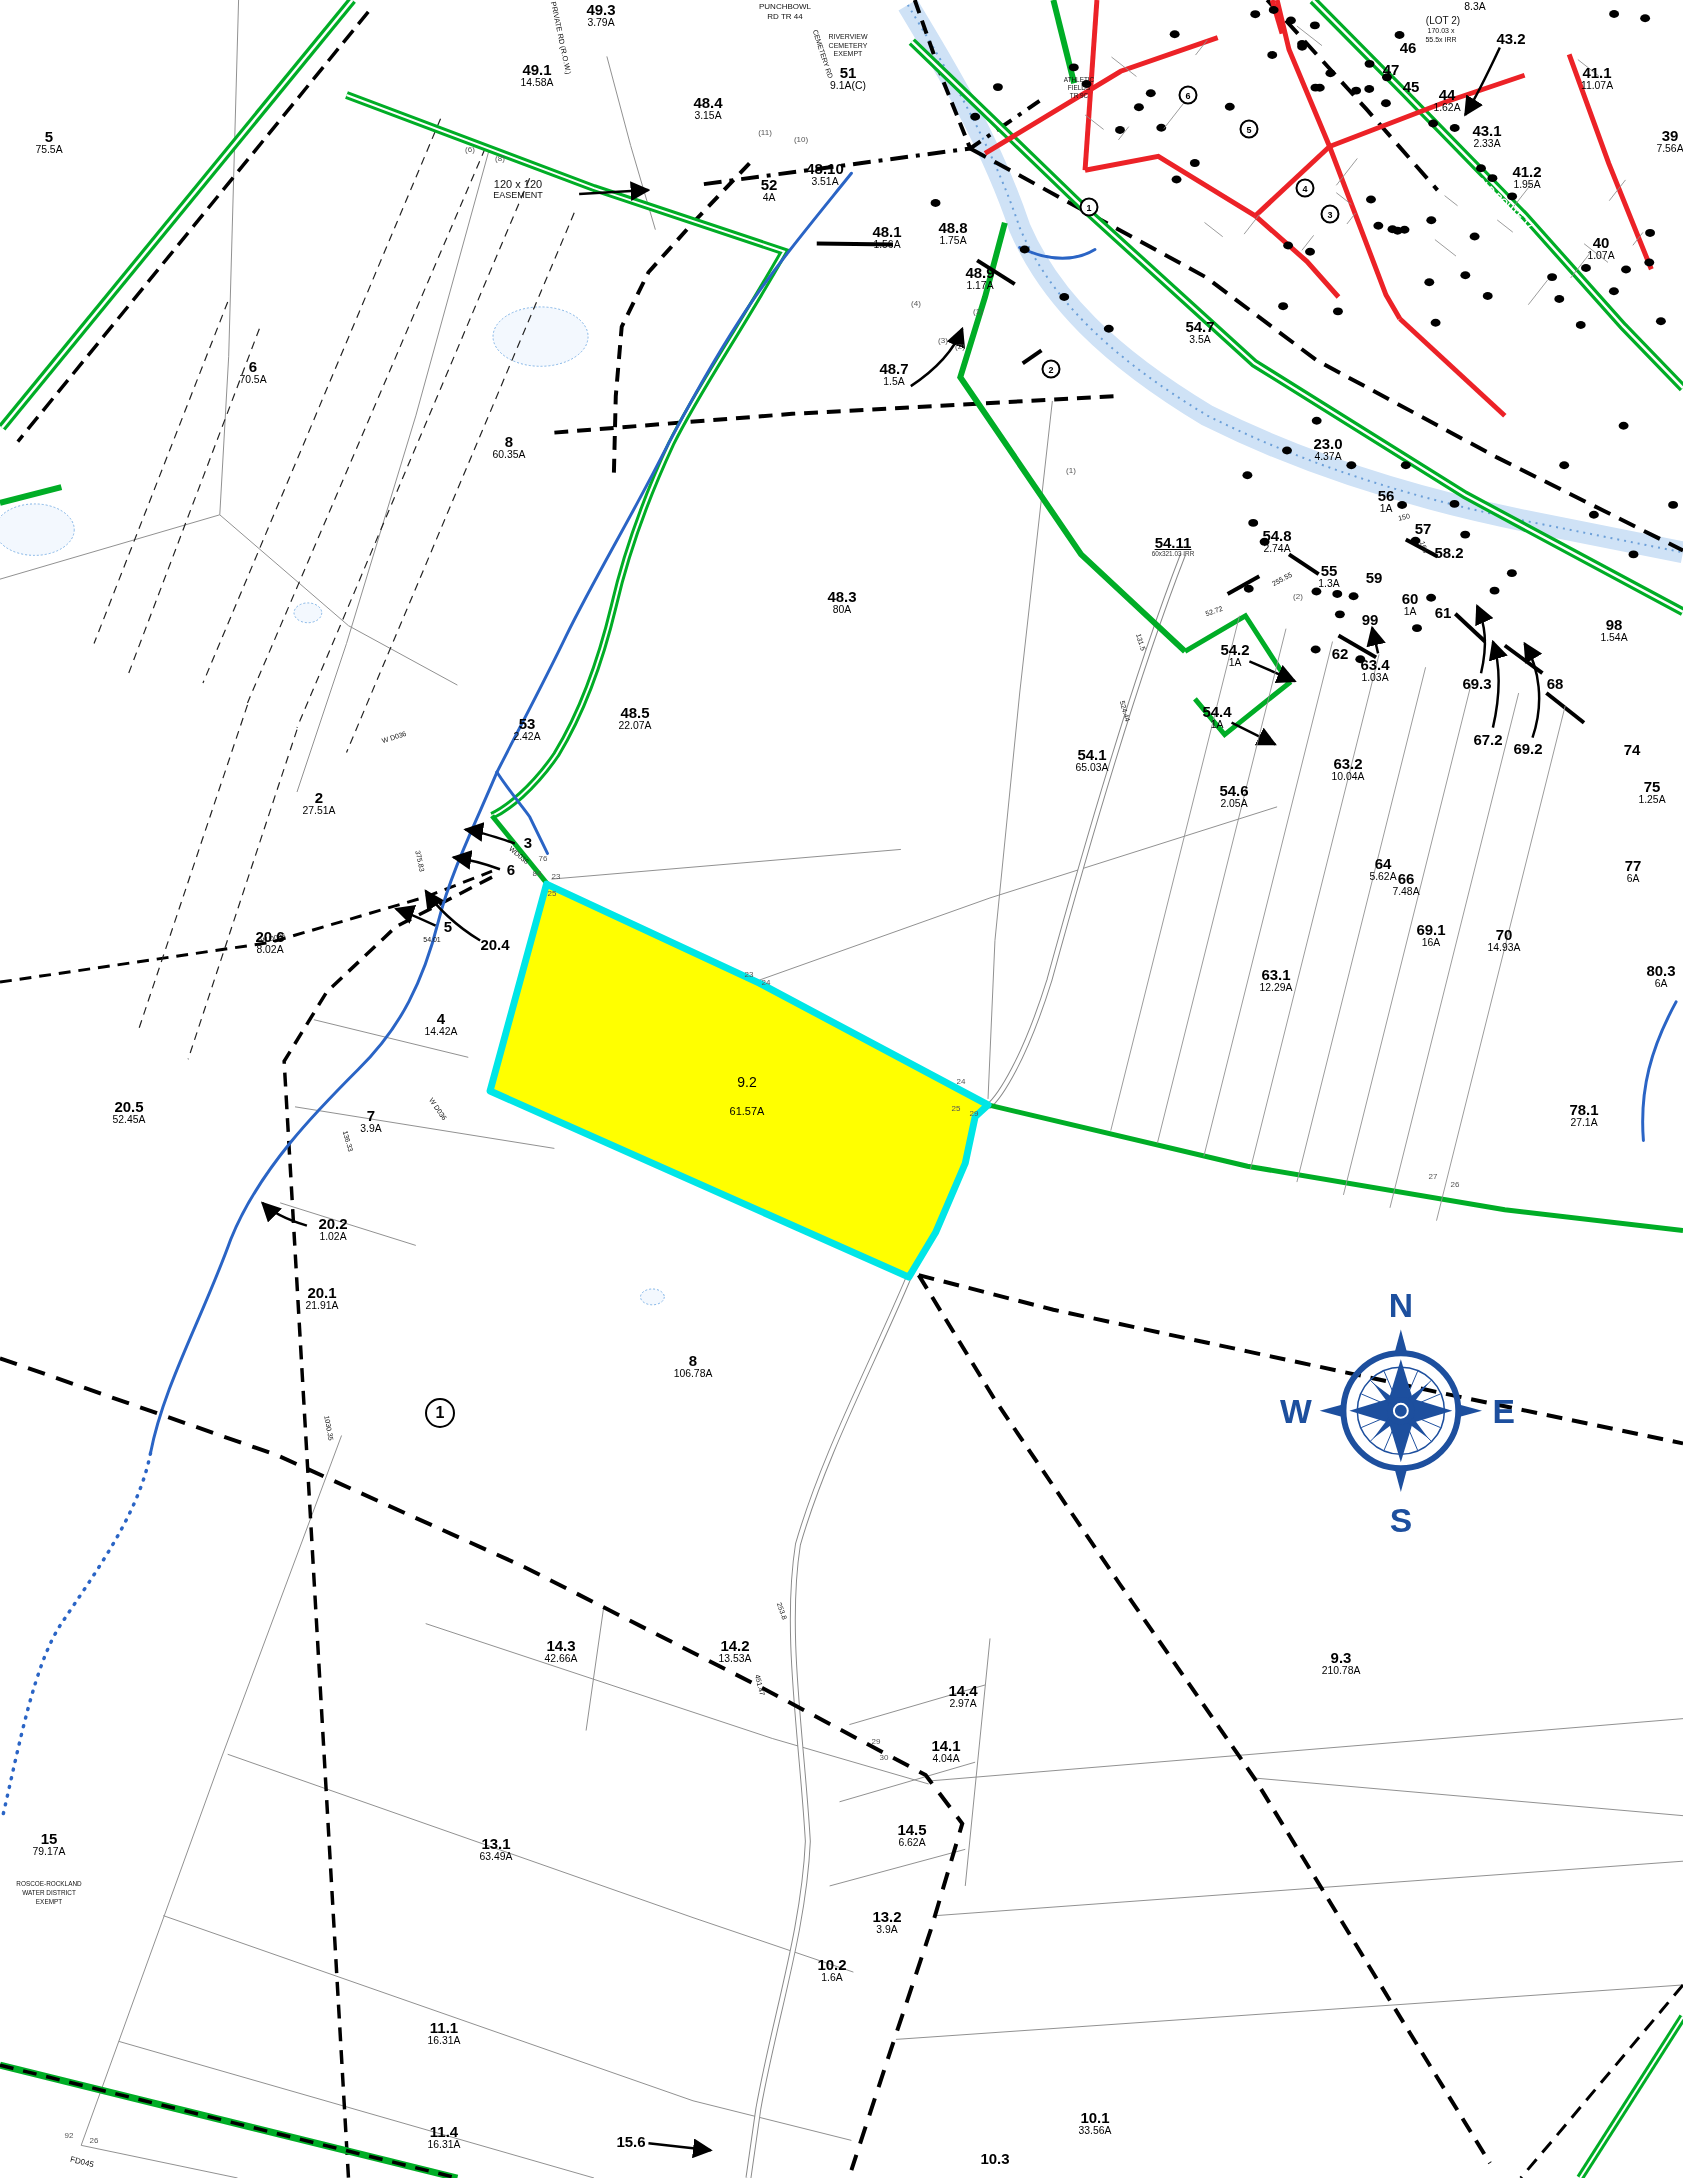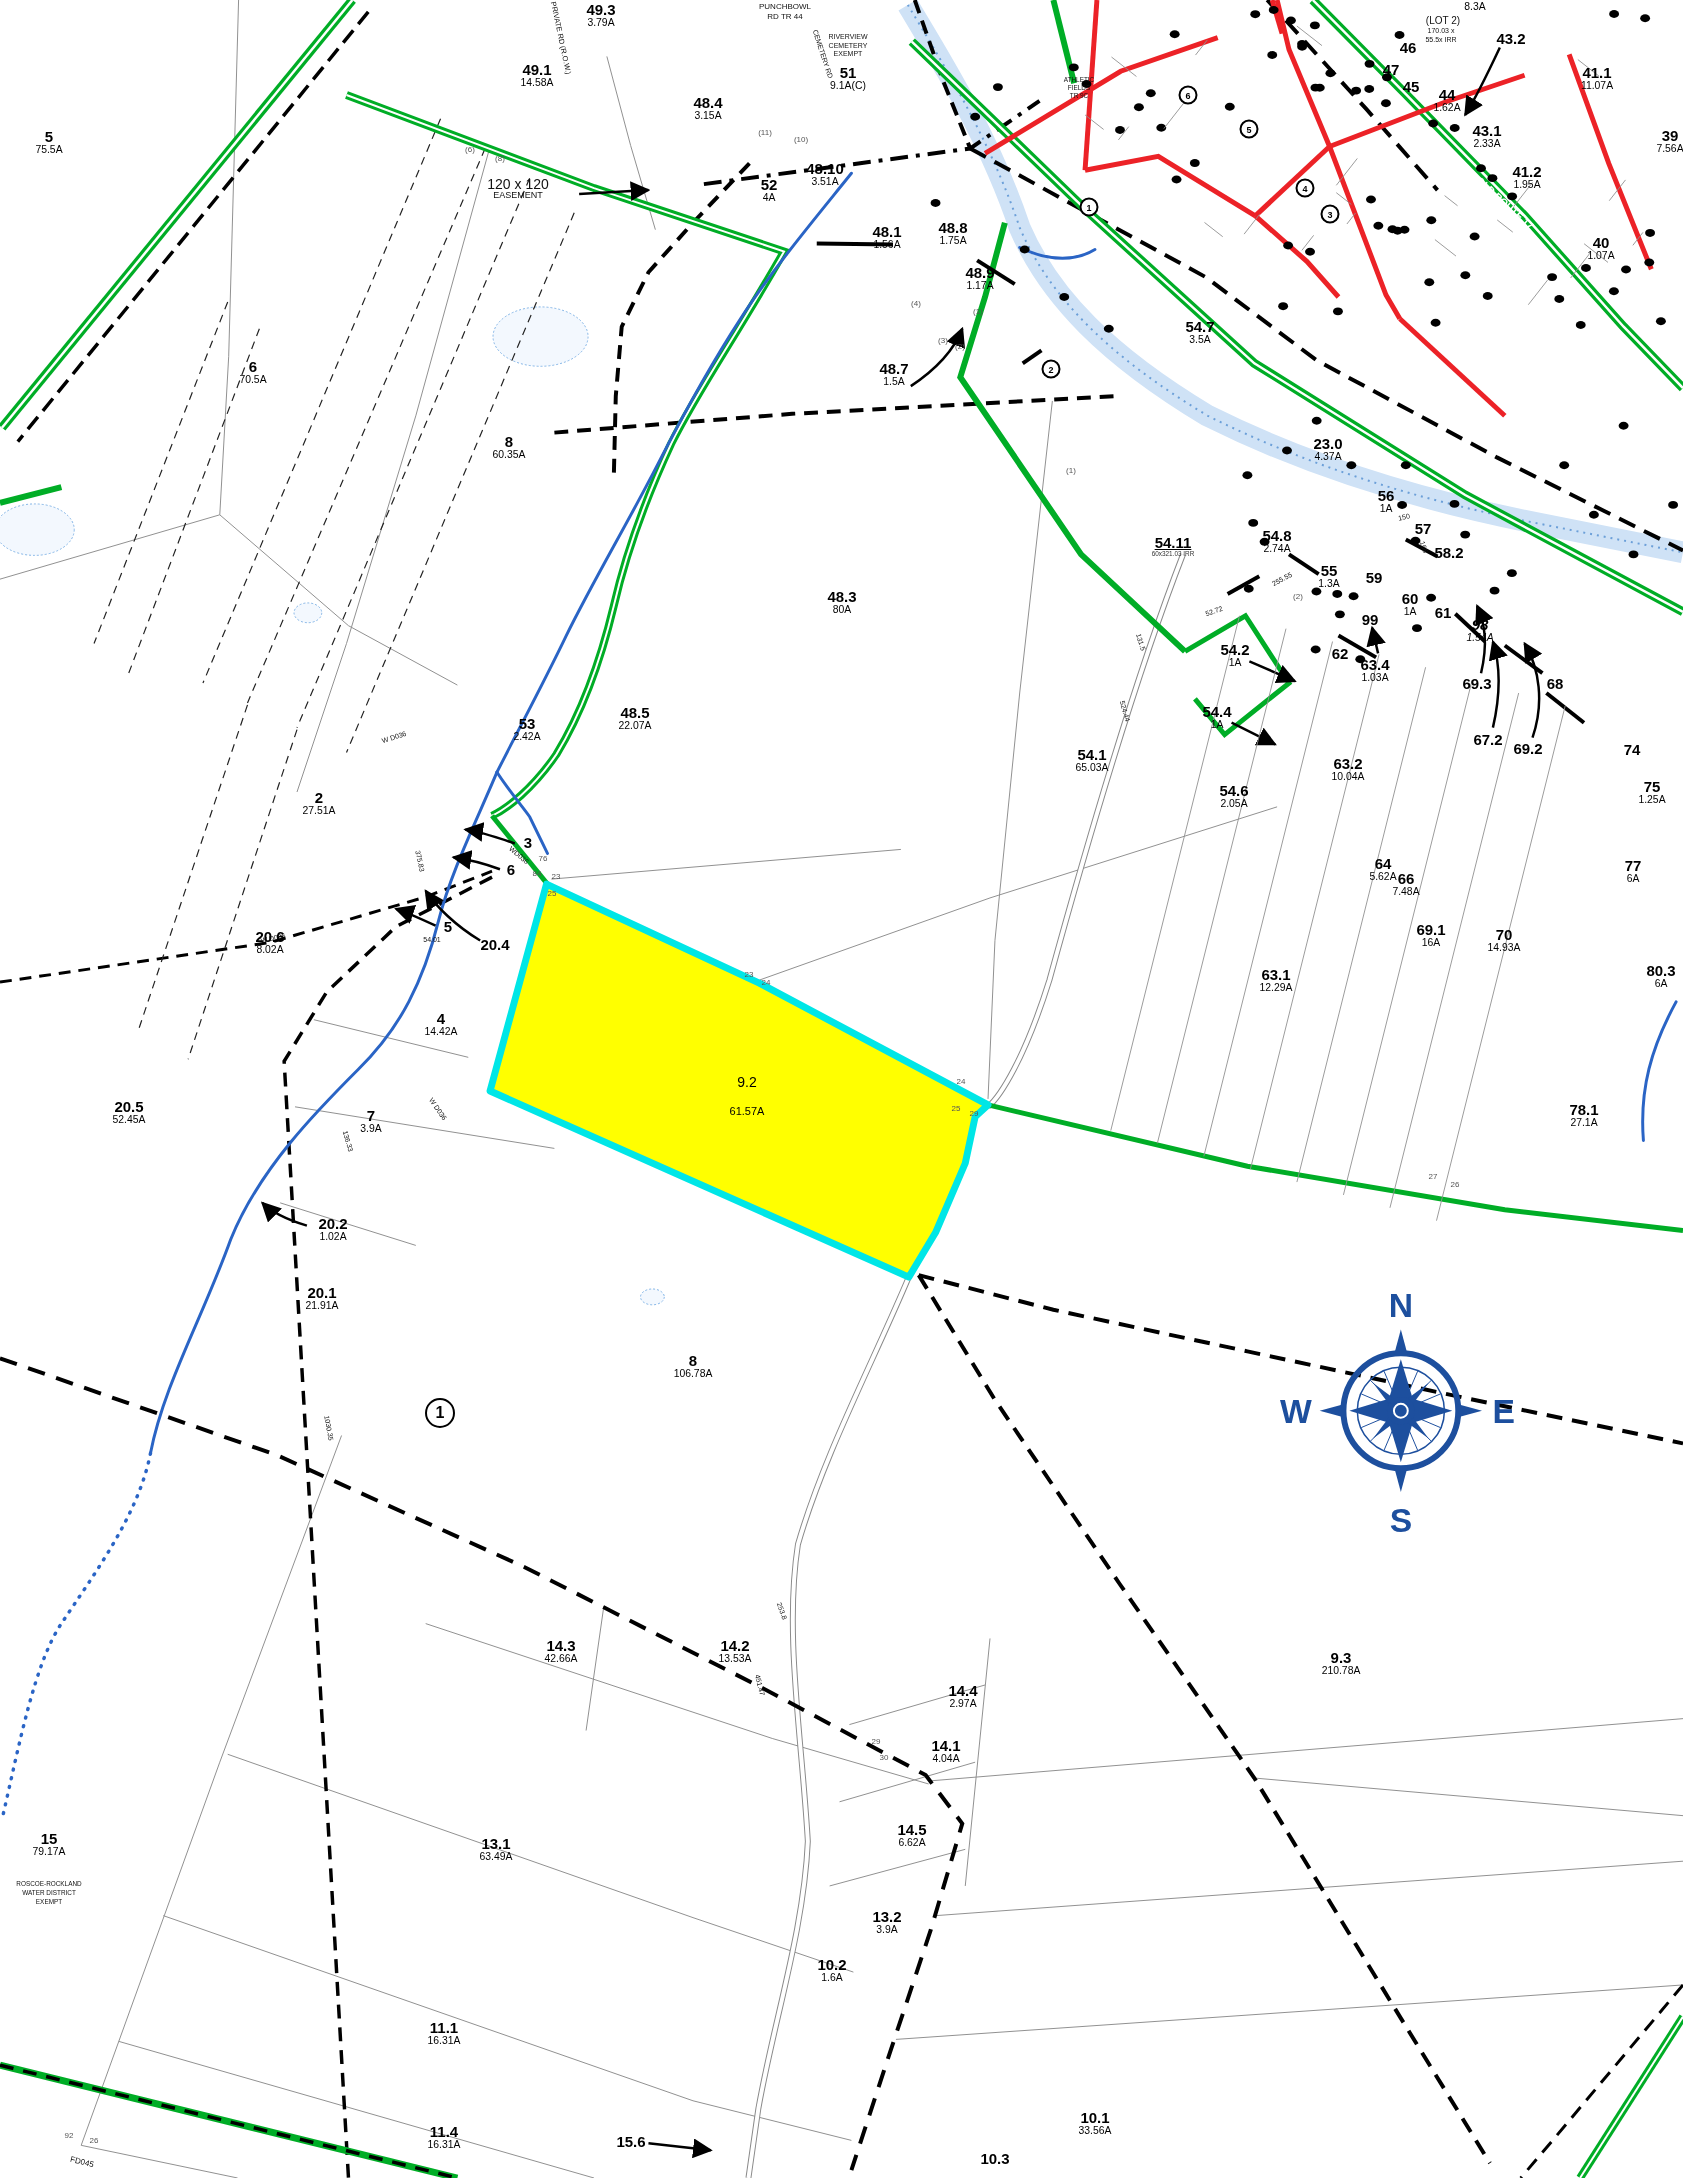--- a/index.html
+++ b/index.html
@@ -408,21 +408,21 @@
         <span class="num ul">54.11</span>
         <span class="sub">60x321.03 IRR</span>
       </div>
       <div class="parcel" style="left: 1329px; top: 563px;"><span class="num">55</span><span class="dot"></span><span class="ac">1.3A</span></div>
       <div class="parcel" style="left: 1374px; top: 570px;"><span class="num">59</span><span class="dot"></span></div>
       <div class="parcel" style="left: 1362px; top: 612px; margin-left: 8px;">
         <span class="num">99</span>
       </div>
       <div class="parcel" style="left: 1410px; top: 591px;"><span class="num">60</span><span class="dot"></span><span class="ac">1A</span></div>
       <div class="parcel" style="left: 1443px; top: 605px;"><span class="num">61</span><span class="dot"></span></div>
-      <div class="parcel" style="left: 1480px; top: 617px; font-style: italic;"><span class="num">98</span><span class="dot"></span><span class="ac">1.54A</span></div>
+      <div class="parcel" style="left: 1614px; top: 617px;"><span class="num">98</span><span class="dot"></span><span class="ac">1.54A</span></div>
       <div class="parcel" style="left: 1340px; top: 646px;"><span class="num">62</span><span class="dot"></span></div>
       <div class="parcel" style="left: 1375px; top: 657px;">
         <span class="num">63.4</span>
         <span class="ac">1.03A</span>
       </div>
       <div class="parcel" style="left: 1235px; top: 642px;">
         <span class="num">54.2</span>
         <span class="ac">1A</span>
       </div>
       <div class="parcel" style="left: 1217px; top: 704px;">
@@ -480,21 +480,21 @@
       <div class="parcel" style="left: 1601px; top: 235px;"><span class="num">40</span><span class="dot"></span><span class="ac">1.07A</span></div>
       <div class="parcel" style="left: 1391px; top: 62px;">
         <span class="num">47</span>
       </div>
       <div class="parcel" style="left: 1411px; top: 79px;">
         <span class="num">45</span>
       </div>
       <div class="parcel" style="left: 1408px; top: 40px;">
         <span class="num">46</span>
       </div>
-      <div class="note" style="left: 518px; top: 184px; font-size: 14px; color: rgb(17, 17, 17); transform: translate(-50%, -50%) rotate(0deg);">120 x 120</div>
+      <div class="note" style="left: 518px; top: 184px; font-size: 11px; color: rgb(17, 17, 17); transform: translate(-50%, -50%) rotate(0deg);">120 x 120</div>
       <div class="note" style="left: 518px; top: 195px; font-size: 9px; color: rgb(17, 17, 17); transform: translate(-50%, -50%) rotate(0deg);">EASEMENT</div>
       <div class="note" style="left: 848px; top: 36px; font-size: 7px; color: rgb(17, 17, 17); transform: translate(-50%, -50%) rotate(0deg);">RIVERVIEW</div>
       <div class="note" style="left: 848px; top: 45px; font-size: 7px; color: rgb(17, 17, 17); transform: translate(-50%, -50%) rotate(0deg);">CEMETERY</div>
       <div class="note" style="left: 848px; top: 53px; font-size: 7px; color: rgb(17, 17, 17); transform: translate(-50%, -50%) rotate(0deg);">EXEMPT</div>
       <div class="note" style="left: 785px; top: 6px; font-size: 8px; color: rgb(17, 17, 17); transform: translate(-50%, -50%) rotate(0deg);">PUNCHBOWL</div>
       <div class="note" style="left: 785px; top: 16px; font-size: 8px; color: rgb(17, 17, 17); transform: translate(-50%, -50%) rotate(0deg);">RD TR 44</div>
       <div class="note" style="left: 1079px; top: 79px; font-size: 6.4px; color: rgb(17, 17, 17); transform: translate(-50%, -50%) rotate(0deg);">ATHLETIC</div>
       <div class="note" style="left: 1079px; top: 87px; font-size: 6.4px; color: rgb(17, 17, 17); transform: translate(-50%, -50%) rotate(0deg);">FIELDS</div>
       <div class="note" style="left: 1079px; top: 95px; font-size: 6.4px; color: rgb(17, 17, 17); transform: translate(-50%, -50%) rotate(0deg);">TR 9C</div>
       <div class="note" style="left: 1443px; top: 20px; font-size: 10px; color: rgb(17, 17, 17); transform: translate(-50%, -50%) rotate(0deg);">(LOT 2)</div>

